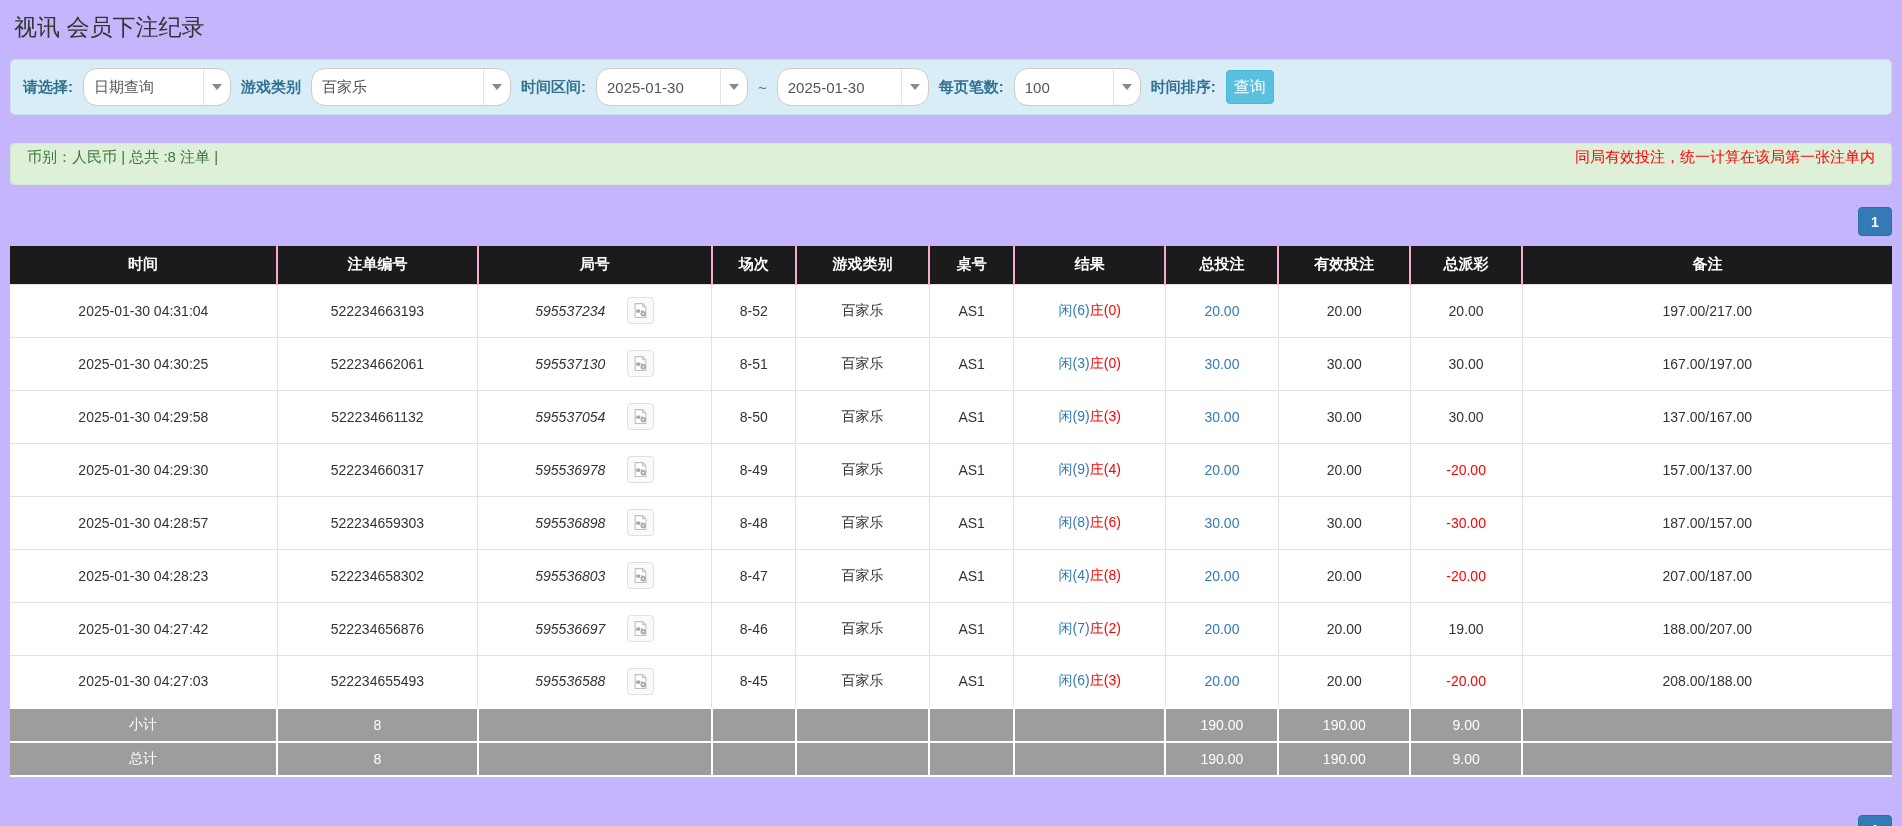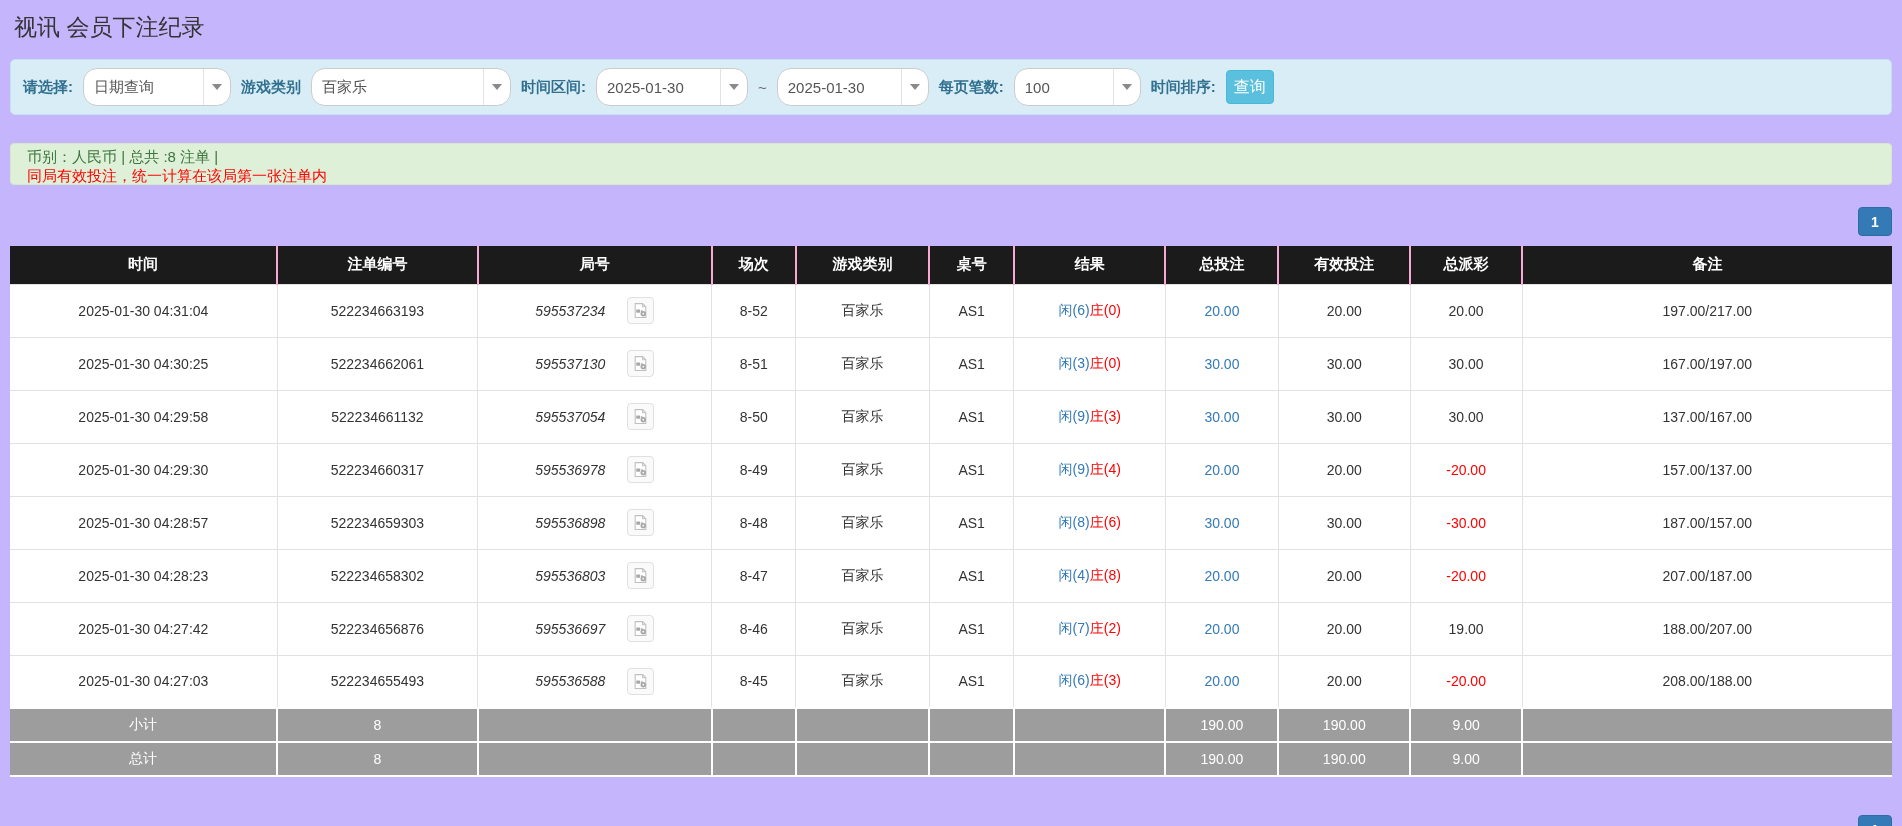--- a/index.html
+++ b/index.html
@@ -26,21 +26,21 @@
   .w-qtype { width:148px; } .w-game { width:200px; } .w-date { width:152px; }
   .w-size { width:127px; } .w-sort { width:209px; }
   .btn-query {
     height:34px; width:48px; background:#5bc0de; border:1px solid #46b8da; border-radius:4px;
     color:#fff; font-size:16px; cursor:pointer; font-family:inherit;
   }
 
   
   .summary-bar {
     margin:28px 10px 0; height:42px; background:#dff0d8; border:1px solid #d6e9c6;
-    border-radius:4px; display:flex; align-items:flex-start; justify-content:space-between; padding:4px 16px;flex-direction:column;
+    border-radius:4px; display:flex; align-items:flex-end; justify-content:space-between; padding:17px 16px;
   }
   .summary-left { font-size:15px; color:#3c763d; }
   .summary-right { font-size:15px; color:#f00; }
 
   
   .pager-row { margin:22px 10px 10px; display:flex; justify-content:flex-end; }
   .page-btn {
     min-width:34px; height:29px; background:#337ab7; border:1px solid #2e6da4; border-radius:4px;
     color:#fff; font-size:14px; font-weight:bold; cursor:pointer; font-family:inherit;
   }

